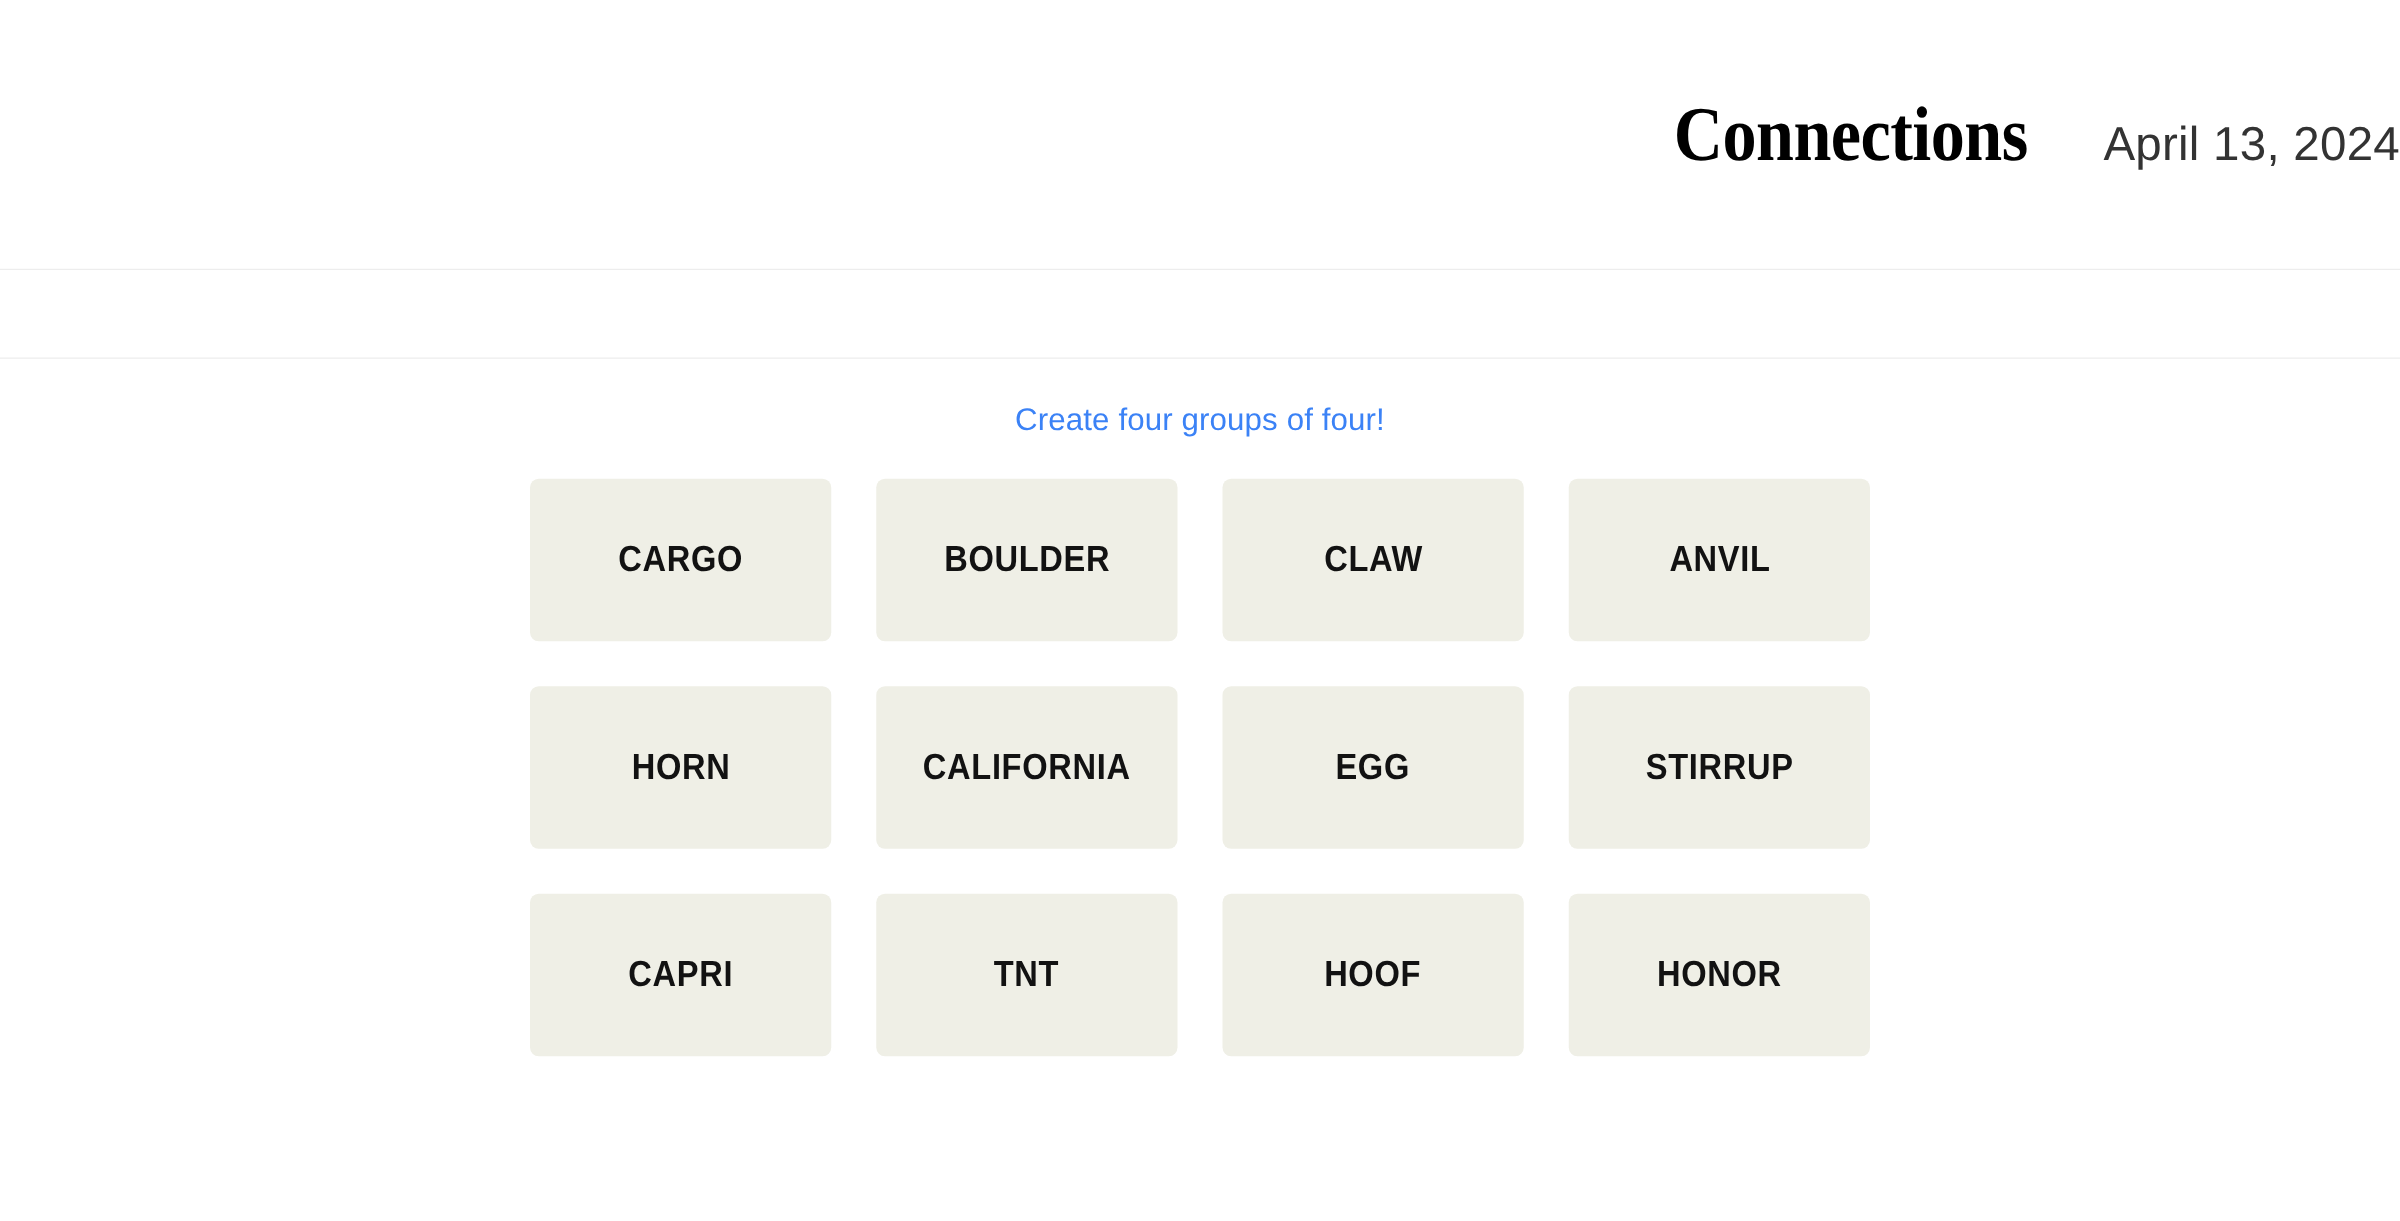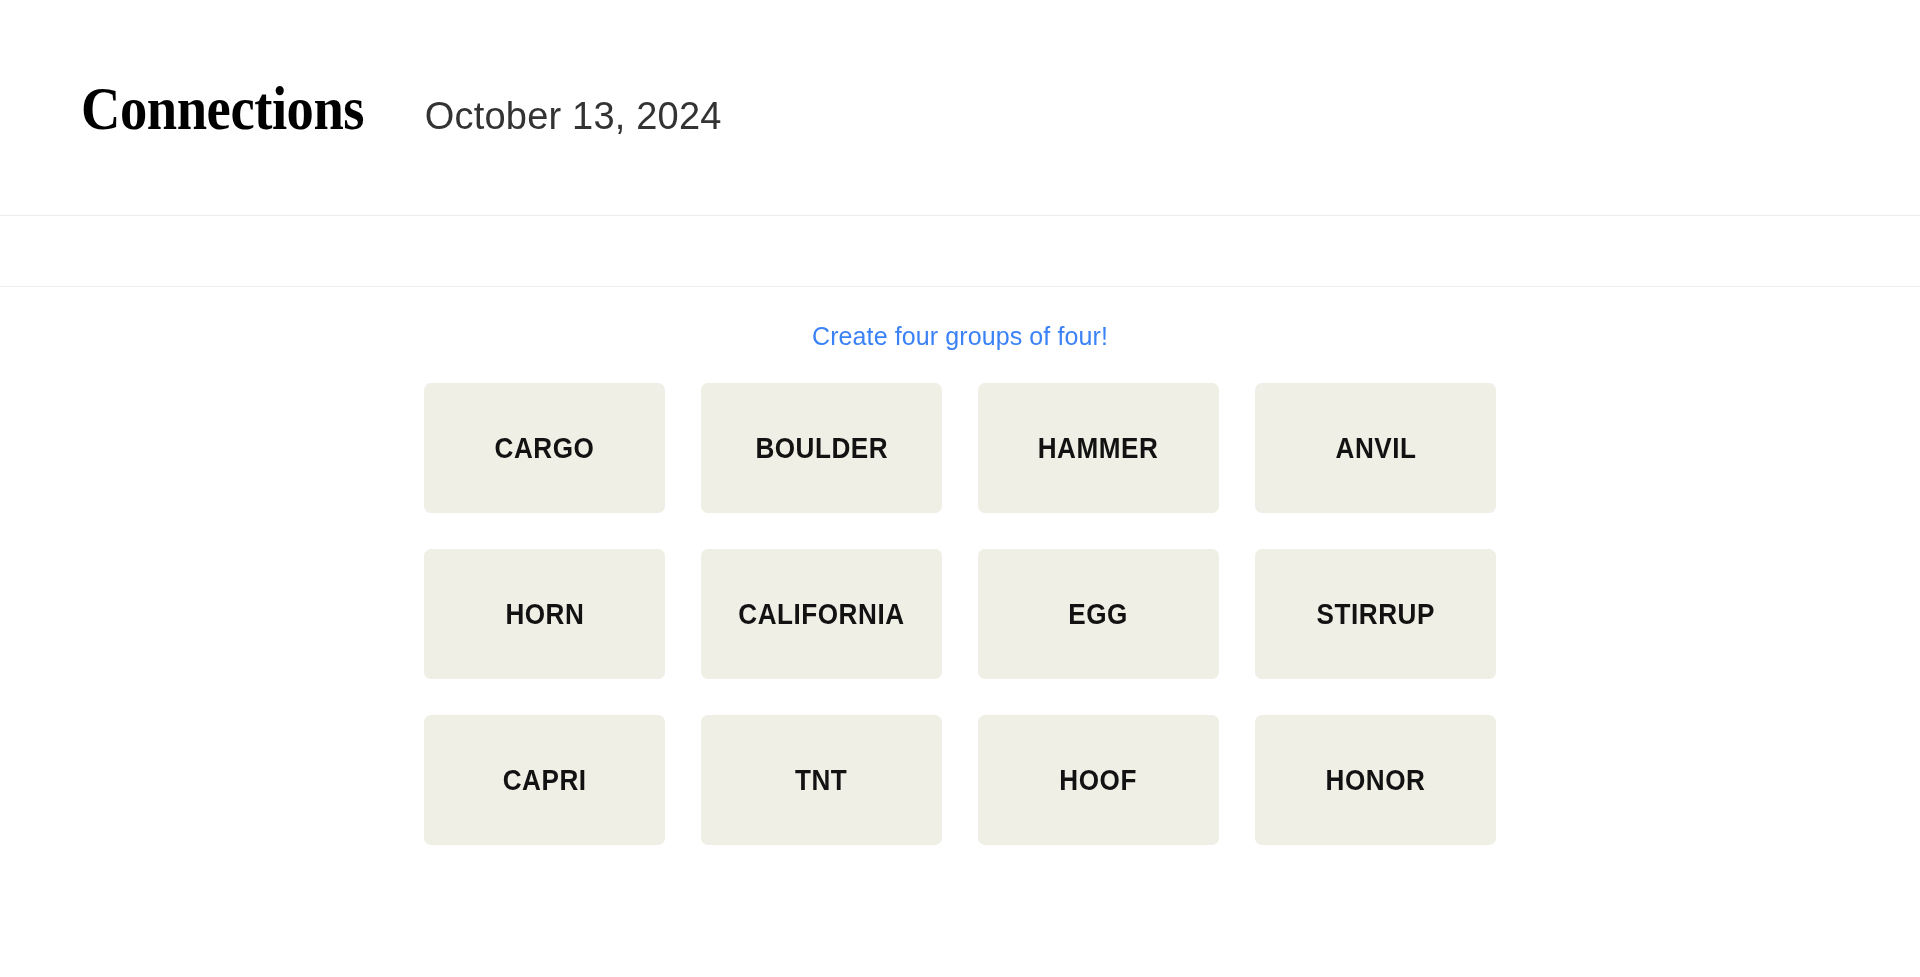--- a/index.html
+++ b/index.html
@@ -24,20 +24,21 @@
     background: #ffffff;
   }
 
   
   .site-header {
     height: 215px;
     padding-left: 81px;
     display: flex;
     align-items: center;
     background: #ffffff;
+    justify-content: flex-end;
   }
 
   .header-titleblock {
     display: flex;
     align-items: baseline;
     gap: 22px;
   }
 
   .game-title {
     font-family: "Liberation Serif", "DejaVu Serif", serif;
@@ -132,41 +133,41 @@
   }
 </style>
 </head>
 <body>
 
 <div class="page">
 
   <header class="site-header">
     <div class="header-titleblock">
       <h1 class="game-title">Connections</h1>
-      <span class="game-date">October 13, 2024</span>
+      <span class="game-date">April 13, 2024</span>
     </div>
   </header>
 
   <div class="toolbar-band">
     <div class="toolbar-inner"></div>
   </div>
 
   <main class="game-area">
 
     <p class="instruction">Create four groups of four!</p>
 
     <div class="board" id="board">
         <button class="tile" type="button">
           <span class="tile-label">CARGO</span>
         </button>
         <button class="tile" type="button">
           <span class="tile-label">BOULDER</span>
         </button>
         <button class="tile" type="button">
-          <span class="tile-label">HAMMER</span>
+          <span class="tile-label">CLAW</span>
         </button>
         <button class="tile" type="button">
           <span class="tile-label">ANVIL</span>
         </button>
         <button class="tile" type="button">
           <span class="tile-label">HORN</span>
         </button>
         <button class="tile" type="button">
           <span class="tile-label">CALIFORNIA</span>
         </button>

